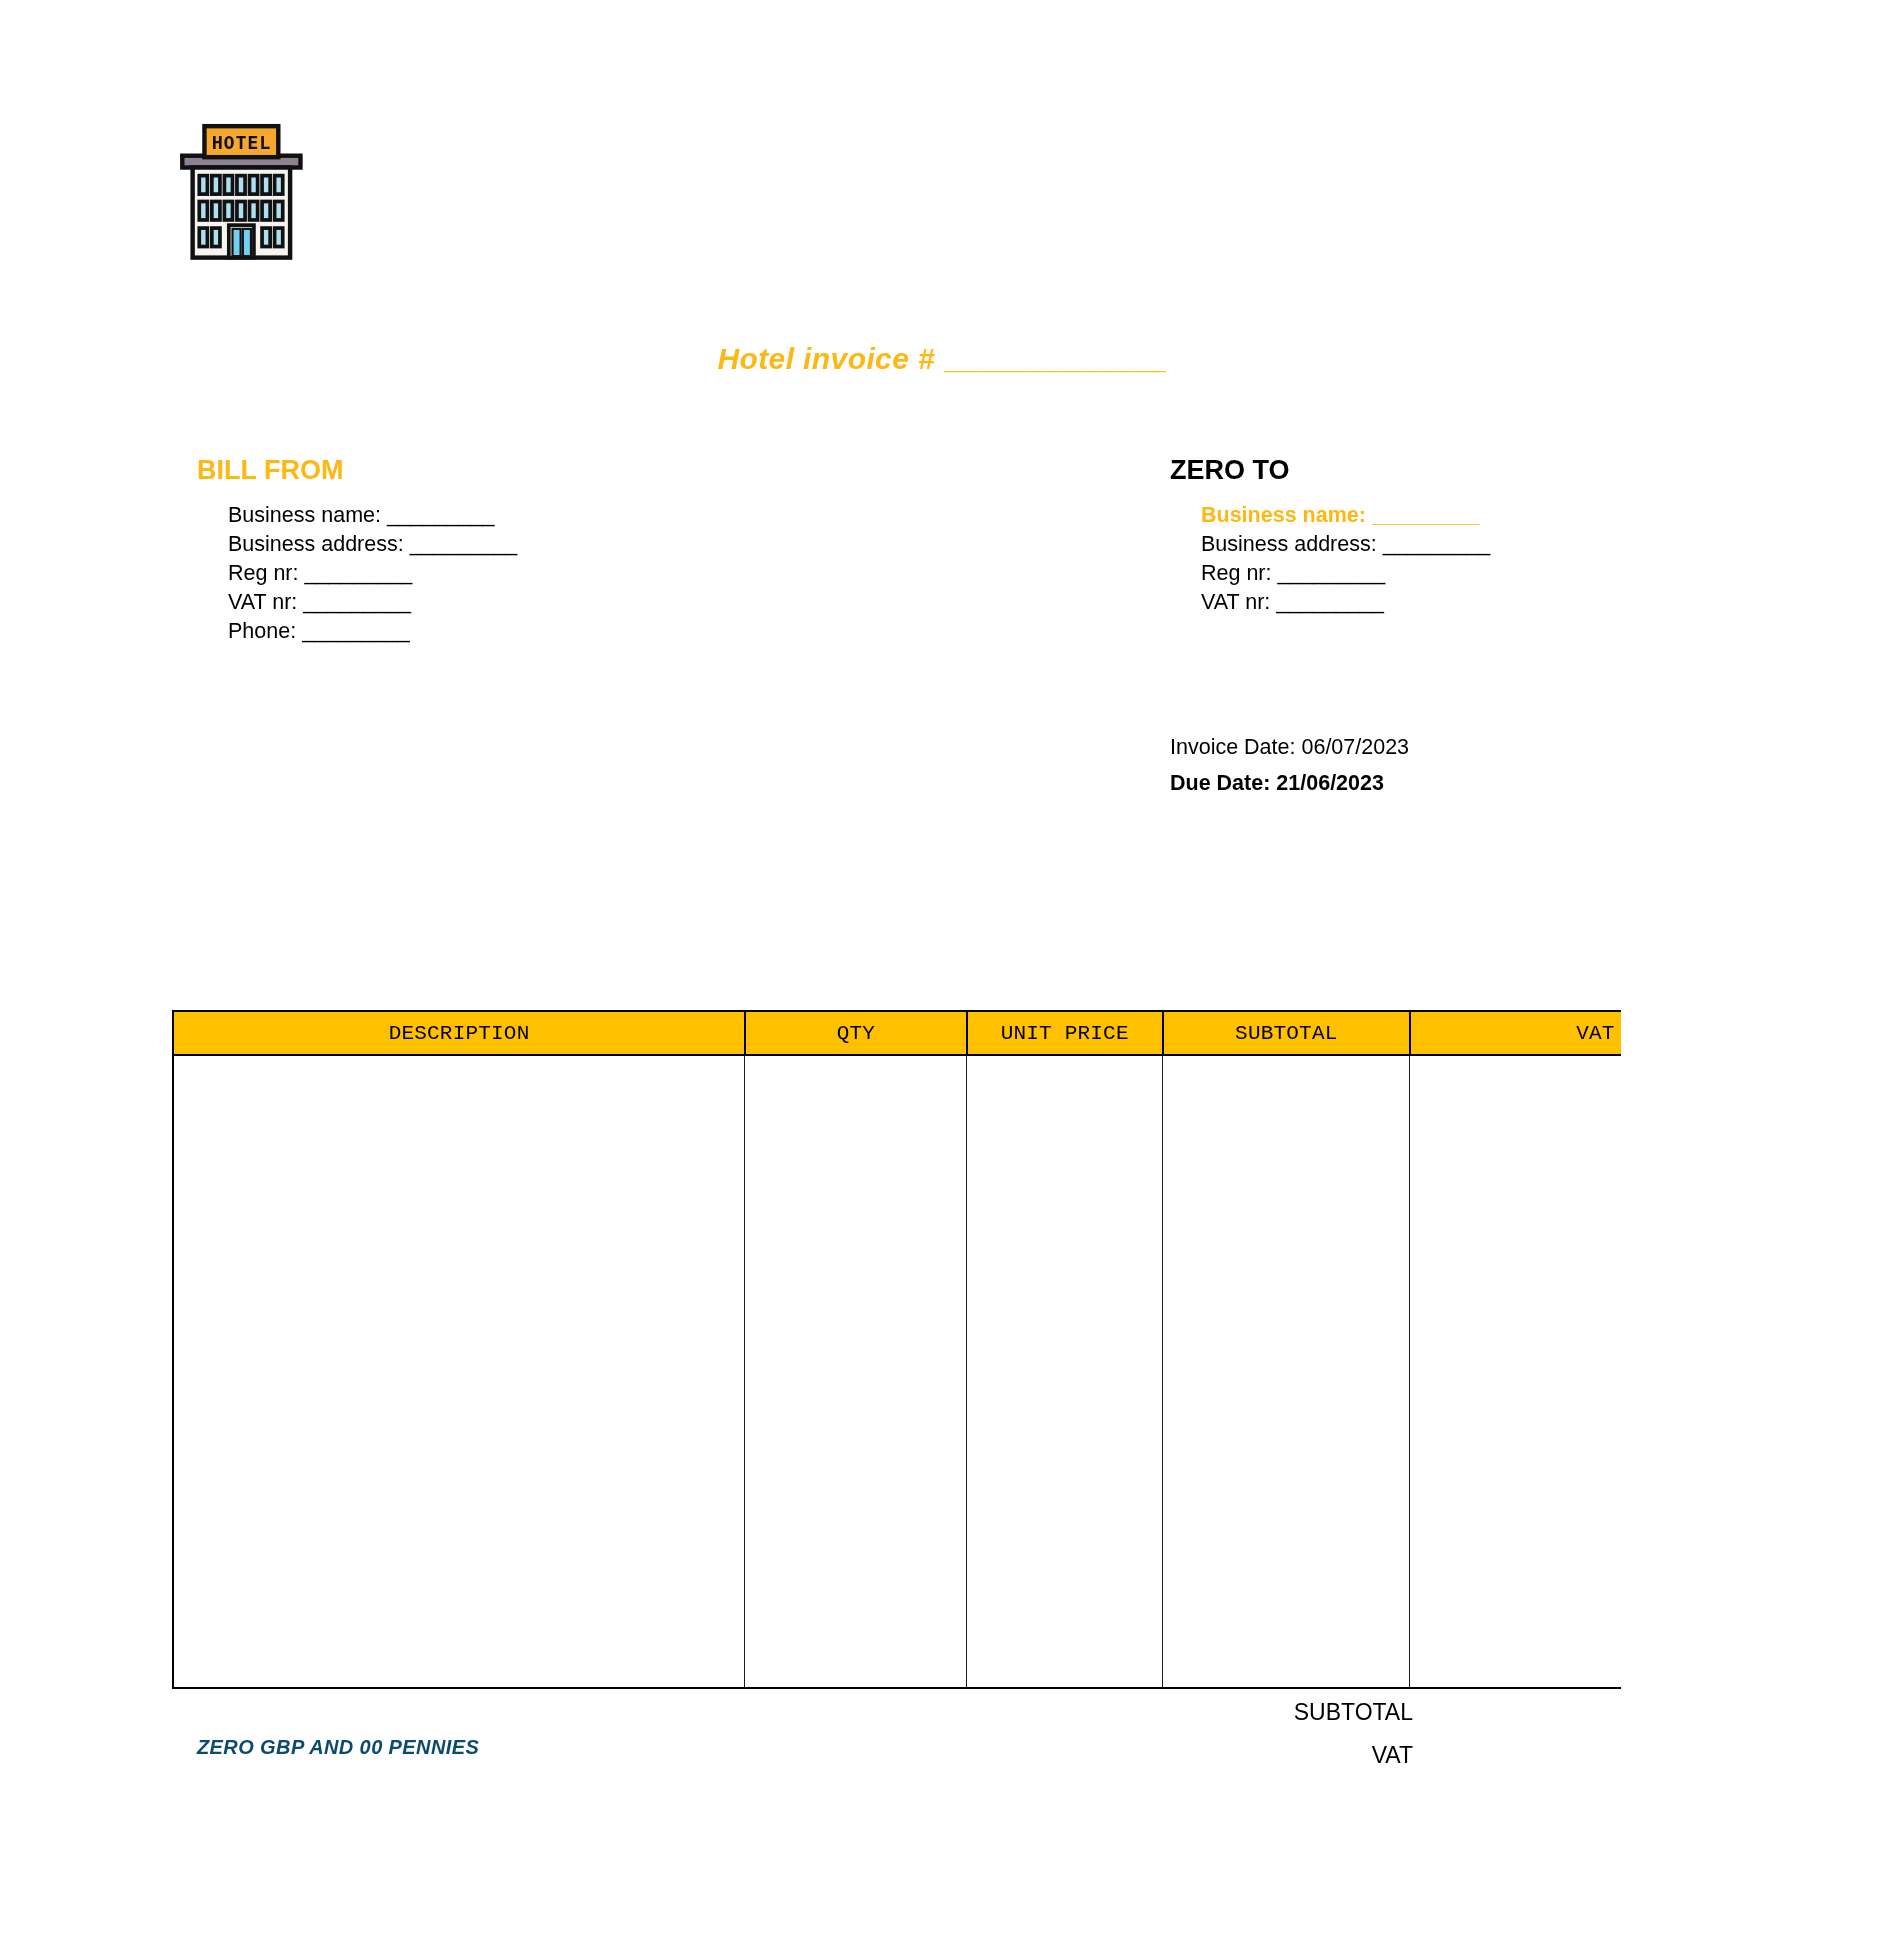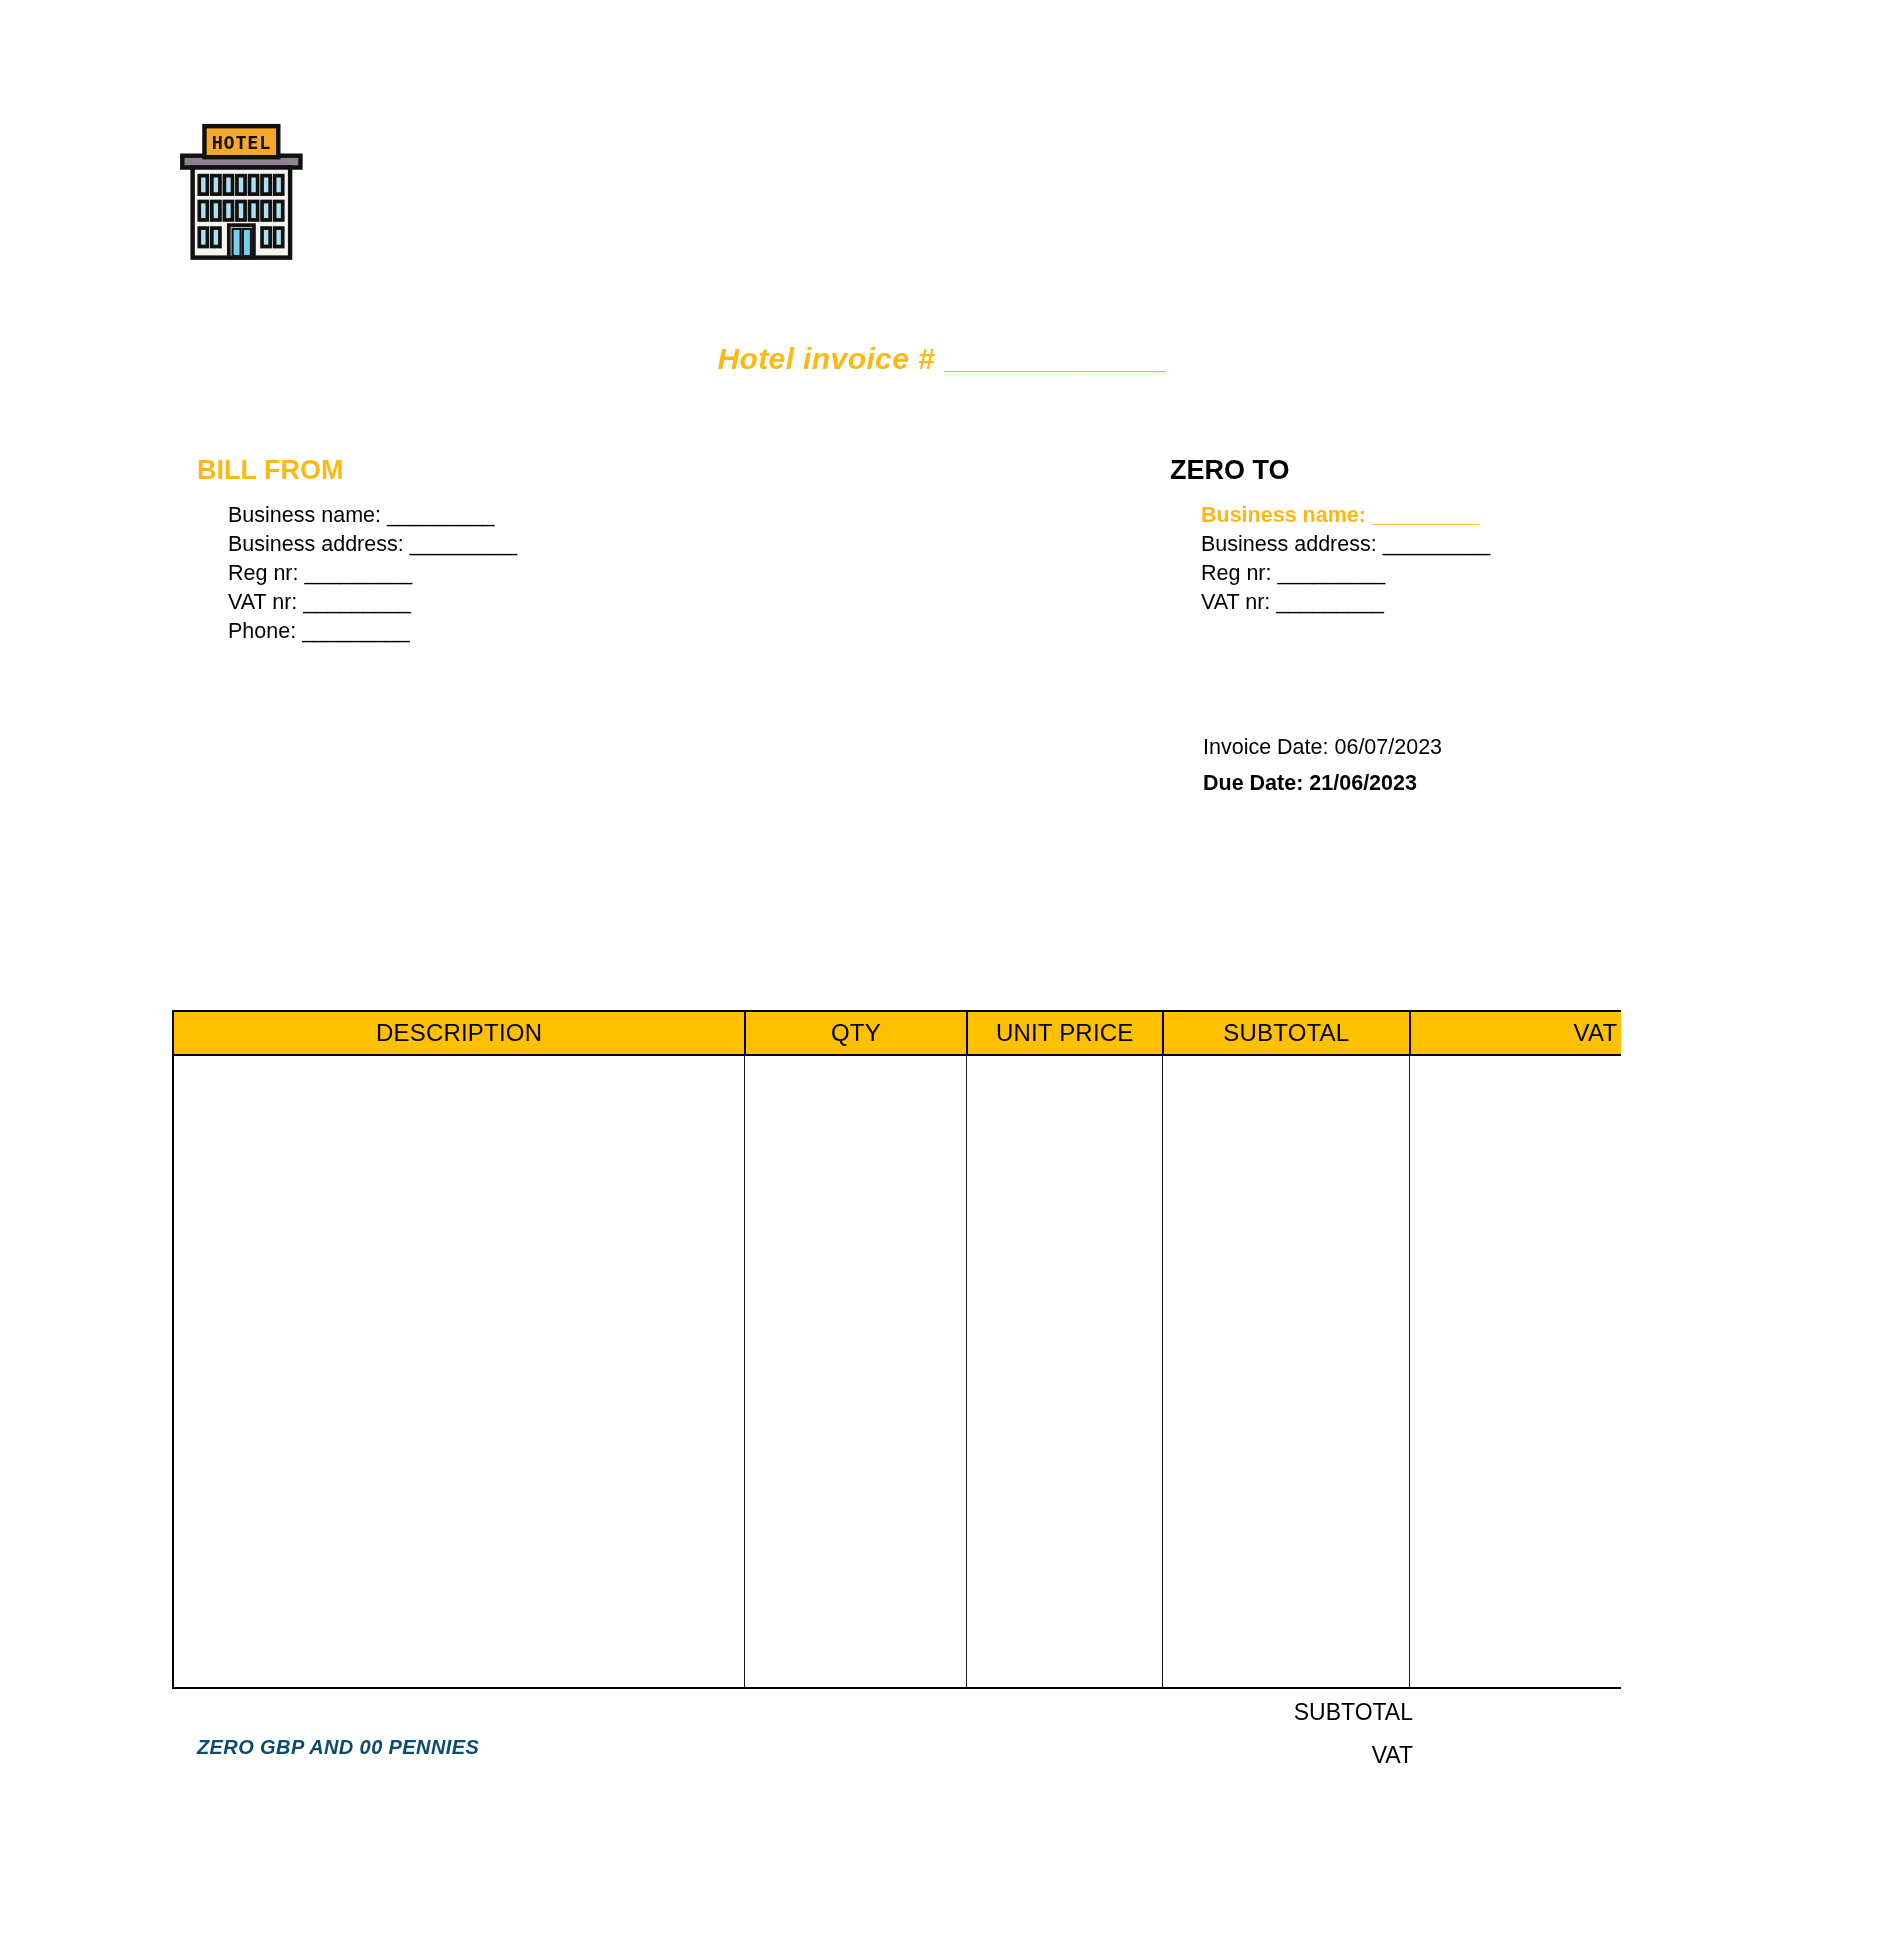--- a/index.html
+++ b/index.html
@@ -22,39 +22,39 @@
   
   .block { position:absolute; font-size:21.5px; line-height:29px; }
   .block-heading { font-size:27px; font-weight:bold; line-height:27px; margin-bottom:17px; }
   .bill-from { left:197px; top:457px; }
   .bill-to   { left:1170px; top:457px; }
   .bill-from .block-heading { color:#FDB813; }
   .bill-to   .block-heading { color:#000; }
   .field { white-space:nowrap;margin-left:31px; }
   .field.accent, .field.accent .blank { color:#FDB813; font-weight:bold; }
 
-  .dates { position:absolute; left:1170px; top:729px; font-size:21.5px; line-height:36px;margin-left:33px; }
+  .dates { position:absolute; left:1170px; top:729px; font-size:21.5px; line-height:36px; }
   .dates .bold-line { font-weight:bold; }
 
   .payment { position:absolute; left:197px; top:766px; font-size:21.5px; line-height:29px; }
 
   
   .items-table { position:absolute; left:172px; top:1010px; width:1610px; height:680px; }
   .thead {
     display:flex; height:42px; background:#FFC000;
     border:2.2px solid #000; align-items:center;
   }
   .tbody {
     display:flex; height:631px; border:2.2px solid #000; border-top:none;
   }
   .c0 { width:35.5%; } .c1 { width:13.8%; } .c2 { width:12.2%; }
   .c3 { width:15.4%; } .c4 { width:23.1%; }
   .th {
     height:100%; display:flex; align-items:center; justify-content:center;
-    font-size:24px; letter-spacing:0.2px; box-sizing:border-box;
+    font-size:21px; letter-spacing:0.2px; box-sizing:border-box;font-family:Liberation Mono, monospace;
   }
   .th + .th { border-left:2.2px solid #000; }
   .td { height:100%; box-sizing:border-box; }
   .td + .td { border-left:1.5px solid #1a1a1a; }
 
   
   .totals { position:absolute; left:172px; top:1691px; width:1610px; font-size:23px; }
   .totals-row { display:flex; height:43px; align-items:center; }
   .totals-label { width:1241px; text-align:right; }
   .totals-value { flex:1; text-align:right; padding-right:10.4px; }

